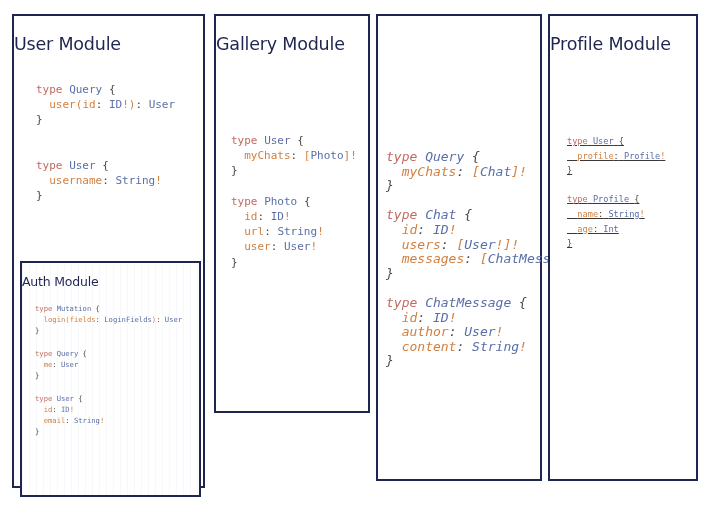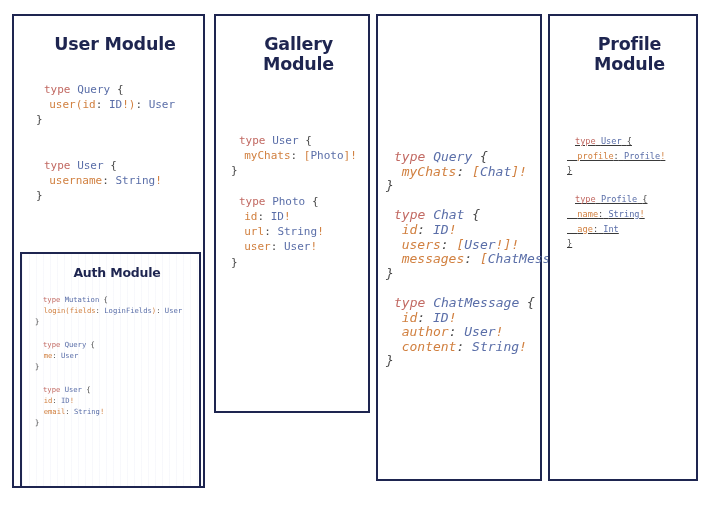--- a/index.html
+++ b/index.html
@@ -24,26 +24,25 @@
 
   
   .module {
     position: absolute;
     background: #ffffff;
     border: 2.5px solid #1e2550;
     box-sizing: border-box;
   }
 
   .module-title {
-    text-align: center;
-    font-weight: bold;
+    text-align: left;
+    font-weight: normal;
     color: #1e2550;
     letter-spacing: -0.2px;
     font-family: "DejaVu Sans", "Liberation Sans", sans-serif;
-    padding-left: 13px;
   }
 
   
   .module > .module-title {
     font-size: 17.5px;
     margin-top: 18px;
     margin-bottom: 0;
   }
 
   
@@ -55,21 +54,21 @@
   .code-main {
     font-size: 11px;
     line-height: 15.2px;
   }
   .code-small {
     font-size: 7.2px;
     line-height: 11.2px;
   }
 
   
-  .t-kw    { color: #c26a63; margin-left: 8px; }  
+  .t-kw    { color: #c26a63; }  
   .t-type  { color: #5a6ea8; text-align: right; }  
   .t-field { color: #d18040; }  
   .t-punc  { color: #4a4a4a; }  
 
   
   .submodule {
     position: absolute;
     border: 2px solid #1e2550;
     box-sizing: border-box;
     background:
@@ -98,21 +97,21 @@
     <div class="module-title">User Module</div>
     <div class="code code-main code-slot" style="left:22px; top:66px;"><span class="t-kw">type</span> <span class="t-type">Query</span> <span class="t-punc">{</span>
   <span class="t-field">user</span><span class="t-field">(</span><span class="t-field">id</span><span class="t-punc">:</span> <span class="t-type">ID</span><span class="t-field">!</span><span class="t-field">)</span><span class="t-punc">:</span> <span class="t-type">User</span>
 <span class="t-punc">}</span>
 
 
 <span class="t-kw">type</span> <span class="t-type">User</span> <span class="t-punc">{</span>
   <span class="t-field">username</span><span class="t-punc">:</span> <span class="t-type">String</span><span class="t-field">!</span>
 <span class="t-punc">}</span></div>
 
-    <div class="submodule" style="left:6px; top:236px; width:181px; height:236px;">
+    <div class="submodule" style="left:6px; top:245px; width:181px; height:236px;">
       <div class="module-title">Auth Module</div>
       <div class="code code-small code-slot" style="left:13px; top:40px;"><span class="t-kw">type</span> <span class="t-type">Mutation</span> <span class="t-punc">{</span>
   <span class="t-field">login</span><span class="t-field">(</span><span class="t-field">fields</span><span class="t-punc">:</span> <span class="t-type">LoginFields</span><span class="t-field">)</span><span class="t-punc">:</span> <span class="t-type">User</span>
 <span class="t-punc">}</span>
 
 <span class="t-kw">type</span> <span class="t-type">Query</span> <span class="t-punc">{</span>
   <span class="t-field">me</span><span class="t-punc">:</span> <span class="t-type">User</span>
 <span class="t-punc">}</span>
 
 <span class="t-kw">type</span> <span class="t-type">User</span> <span class="t-punc">{</span>

